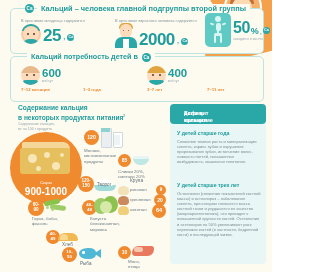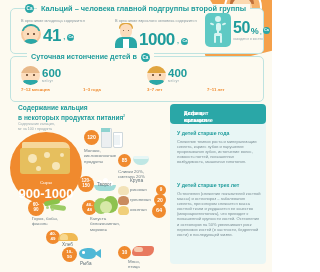--- a/index.html
+++ b/index.html
@@ -71,21 +71,21 @@
   .sec3sub{position:absolute;left:18px;top:122px;font-size:3.6px;color:#97a8ae;line-height:4.6px;}
 
   
   .foodwrap{position:absolute;left:6px;top:128px;width:162px;height:140px;}
   .bigcircle{position:absolute;left:4px;top:4px;width:72px;height:72px;border-radius:50%;background:#f08a2e;}
   .cheese{position:absolute;left:14px;top:14px;width:52px;height:34px;}
   .cheese .top{position:absolute;left:2px;top:0;width:48px;height:7px;background:#f6d79a;border-radius:3px 12px 0 0;}
   .cheese .body{position:absolute;left:0;top:6px;width:50px;height:26px;background:#e6bf5e;border-radius:2px 2px 3px 3px;}
   .cheese .h{position:absolute;border-radius:50%;background:#f7e6b8;}
   .cheeselbl{position:absolute;left:4px;top:52px;width:72px;text-align:center;font-size:4.4px;color:#fff;}
-  .cheeseval{position:absolute;left:4px;top:58px;width:72px;text-align:center;font-size:13px;font-weight:bold;color:#fff;}
+  .cheeseval{position:absolute;left:4px;top:58px;width:72px;text-align:center;font-size:10px;font-weight:bold;color:#fff;}
 
   .pill{position:absolute;border-radius:50%;background:#f08a2e;color:#fff;font-weight:bold;display:flex;align-items:center;justify-content:center;text-align:center;line-height:1;}
   .pill.sm{font-size:5.2px;}
   .pill.xs{font-size:5px;}
   .fl{position:absolute;font-size:4.4px;color:#6b7c84;line-height:5.4px;}
 
   .milk{position:absolute;width:22px;height:20px;}
   .milk .box{position:absolute;left:0;top:0;width:9px;height:18px;background:#eceff1;border:.8px solid #cfd8dc;border-radius:1px;}
   .milk .boxtop{position:absolute;left:0;top:0;width:9px;height:4px;background:#8fd3d0;}
   .milk .glass{position:absolute;left:12px;top:4px;width:8px;height:14px;background:#fff;border:.8px solid #cfd8dc;border-radius:0 0 2px 2px;}
@@ -151,38 +151,38 @@
     <div class="c1col" style="left:10px;">
       <div class="c1cap">В организме младенца содержится</div>
       <div class="c1row">
         <div class="av baby">
           <div class="bcap"></div>
             <div class="bface"></div>
           <div class="beye" style="left:6px;"></div>
             <div class="beye" style="left:12px;"></div>
           <div class="bbody"></div>
         </div>
-        <div class="c1num">41</div>
+        <div class="c1num">25</div>
         <span style="font-size:9px;color:#1f9c9c;line-height:15px;">,</span>
         <span class="ca-badge sm" style="margin-bottom:3px;">Ca</span>
       </div>
     </div>
 
     <div class="c1col" style="left:104px;">
       <div class="c1cap">В организме взрослого человека содержится</div>
       <div class="c1row">
         <div class="av man">
           <div class="mhair"></div>
             <div class="mhead"></div>
           <div class="meye" style="left:8px;"></div>
             <div class="meye" style="left:13px;"></div>
           <div class="mbody"></div>
             <div class="mshirt"></div>
         </div>
-        <div class="c1num">1000</div>
+        <div class="c1num">2000</div>
         <span style="font-size:9px;color:#1f9c9c;line-height:15px;">,</span>
         <span class="ca-badge sm" style="margin-bottom:3px;">Ca</span>
       </div>
     </div>
 
     <div class="c1col" style="left:194px;top:4px;">
       <div class="c1row" style="align-items:center;">
         <div class="av skel">
           <i class="skull"></i>
             <i class="armL"></i>
@@ -201,21 +201,21 @@
             <span class="ca-badge sm" style="margin-bottom:2px;">Ca</span>
           </div>
           <div class="c1sub">находится в костях</div>
         </div>
       </div>
     </div>
   </div>
 
   <div class="card2">
     <div class="title">
-      <span>Суточная истончение детей в</span>
+      <span>Кальций потребность детей в</span>
       <span class="ca-badge" style="margin-left:2px;">Ca</span>
     </div>
 
     <div class="agecell" style="left:10px;">
       <div class="agehead">
         <div class="hair" style="background:#e8b98a;"></div>
         <div class="e" style="left:5px;"></div>
           <div class="e" style="left:12px;"></div>
         <div class="collar"></div>
       </div>

